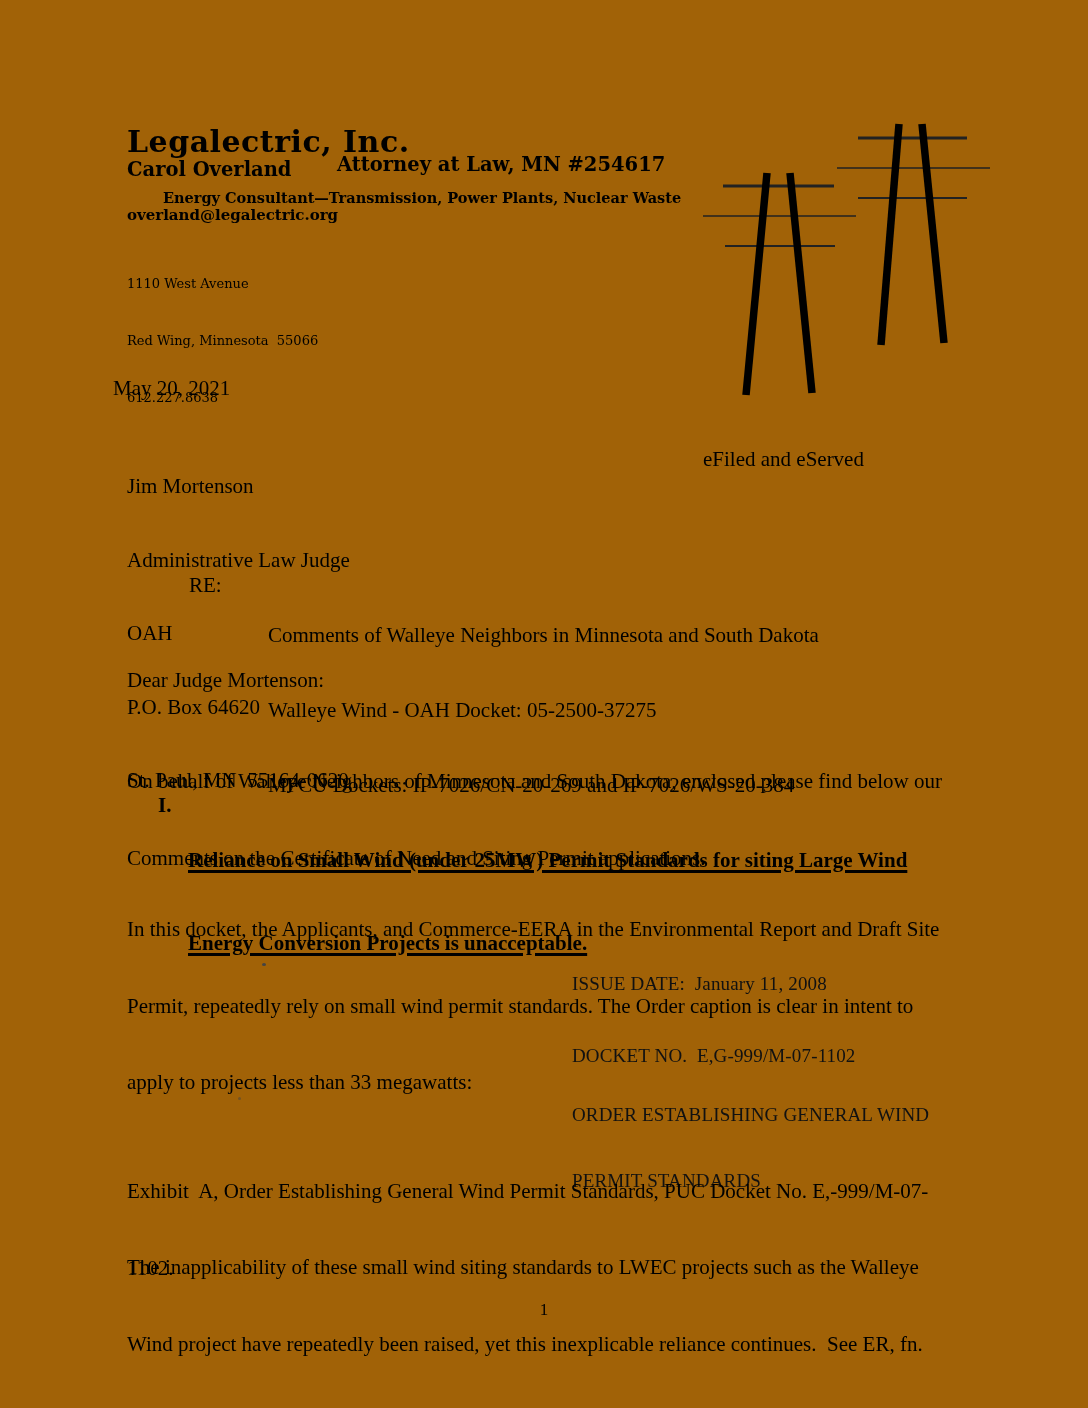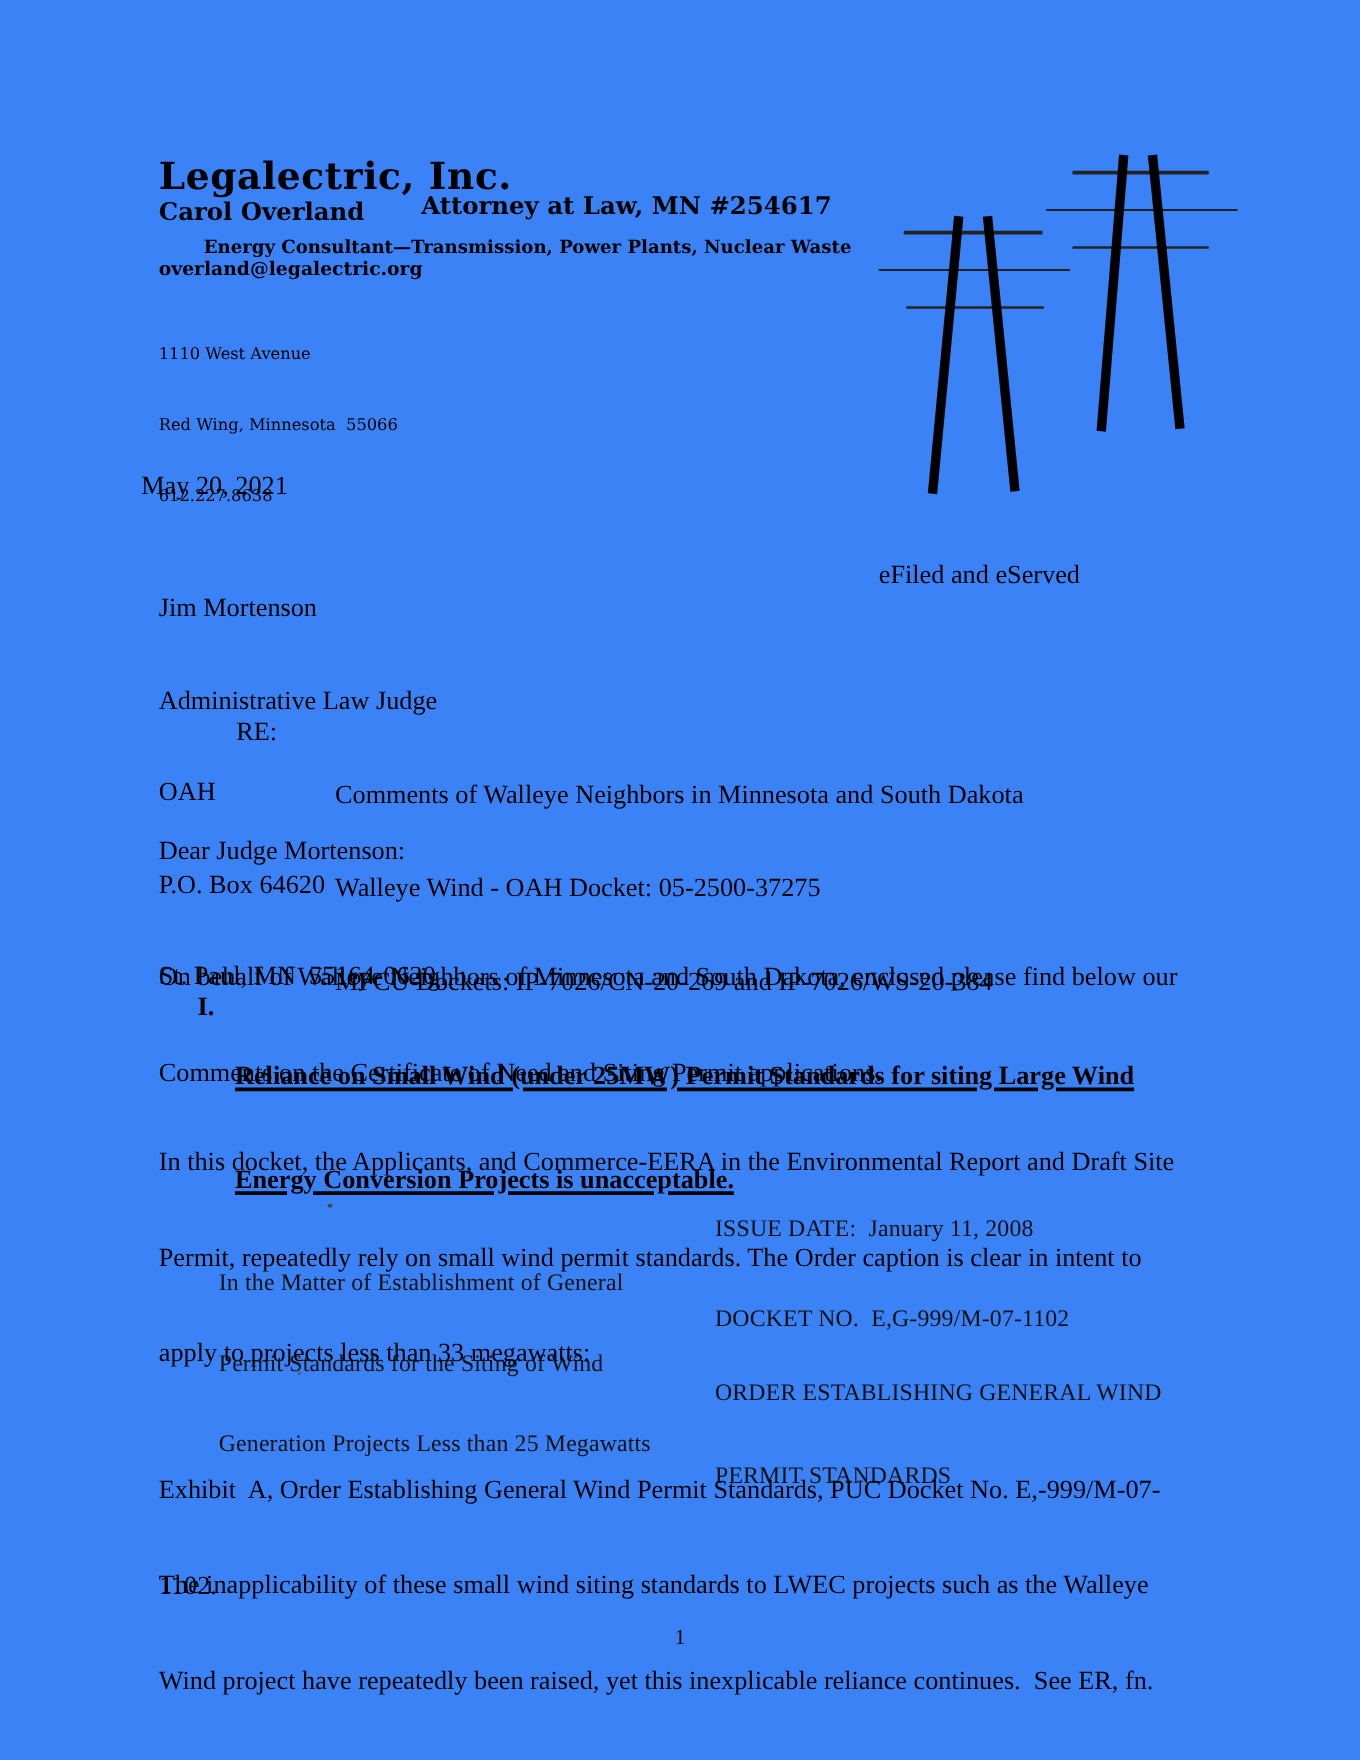--- a/index.html
+++ b/index.html
@@ -1,20 +1,20 @@
 <!DOCTYPE html>
 <html><head>
 <meta charset="utf-8">
 <style>
   html, body { margin: 0; padding: 0; background: #ffffff; }
   .page {
     position: relative;
     width: 1088px;
     height: 1408px;
-    background: #3b82f6;
+    background: #a16207;
     color: #000000;
     font-family: "Liberation Serif", serif;
     overflow: hidden;
   }
   .abs { position: absolute; white-space: pre; }
 
   
   .lh-company {
     font-family: "DejaVu Serif", serif;
     font-weight: bold;
@@ -155,25 +155,20 @@
 
   <div class="abs body-text" style="left:127px; top:866px;">
     <div class="body-line">In this docket, the Applicants, and Commerce-EERA in the Environmental Report and Draft Site</div>
     <div class="body-line">Permit, repeatedly rely on small wind permit standards. The Order caption is clear in intent to</div>
     <div class="body-line">apply to projects less than 33 megawatts:</div>
   </div>
 
   <div class="artifact-dot" style="left:262px; top:963px; width:4px; height:3px;"></div>
   <div class="artifact-dot" style="left:238px; top:1097px; width:3px; height:3px; opacity:0.5;"></div>
 
-  <div class="abs scan scan-caption" style="left:175px; top:973px;">
-    <div class="body-line">In the Matter of Establishment of General</div>
-    <div class="body-line">Permit Standards for the Siting of Wind</div>
-    <div class="body-line">Generation Projects Less than 25 Megawatts</div>
-  </div>
 
   <div class="abs scan" style="left:572px; top:973px;">ISSUE DATE:  January 11, 2008</div>
   <div class="abs scan" style="left:572px; top:1017px;margin-top:28px;">DOCKET NO.  E,G-999/M-07-1102</div>
   <div class="abs scan scan-order" style="left:572px; top:1060px;">
     <div class="body-line">ORDER ESTABLISHING GENERAL WIND</div>
     <div class="body-line">PERMIT STANDARDS</div>
   </div>
 
   <div class="abs body-text" style="left:127px; top:1128px;">
     <div class="body-line">Exhibit  A, Order Establishing General Wind Permit Standards, PUC Docket No. E,-999/M-07-</div>

